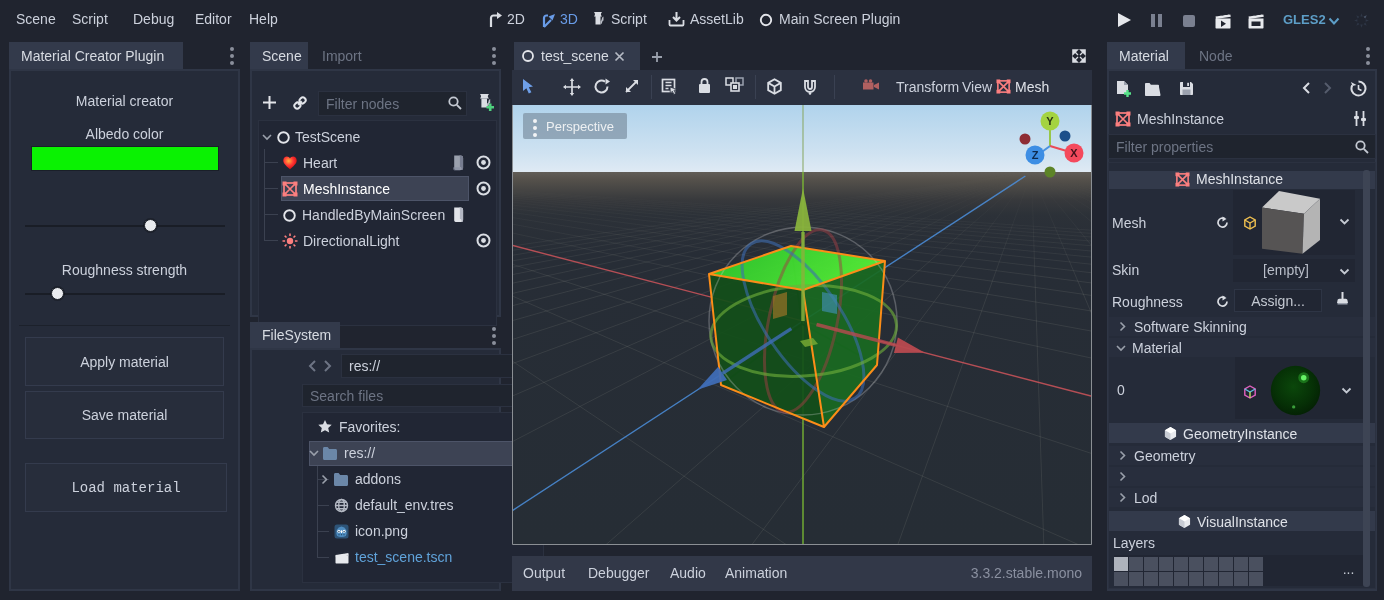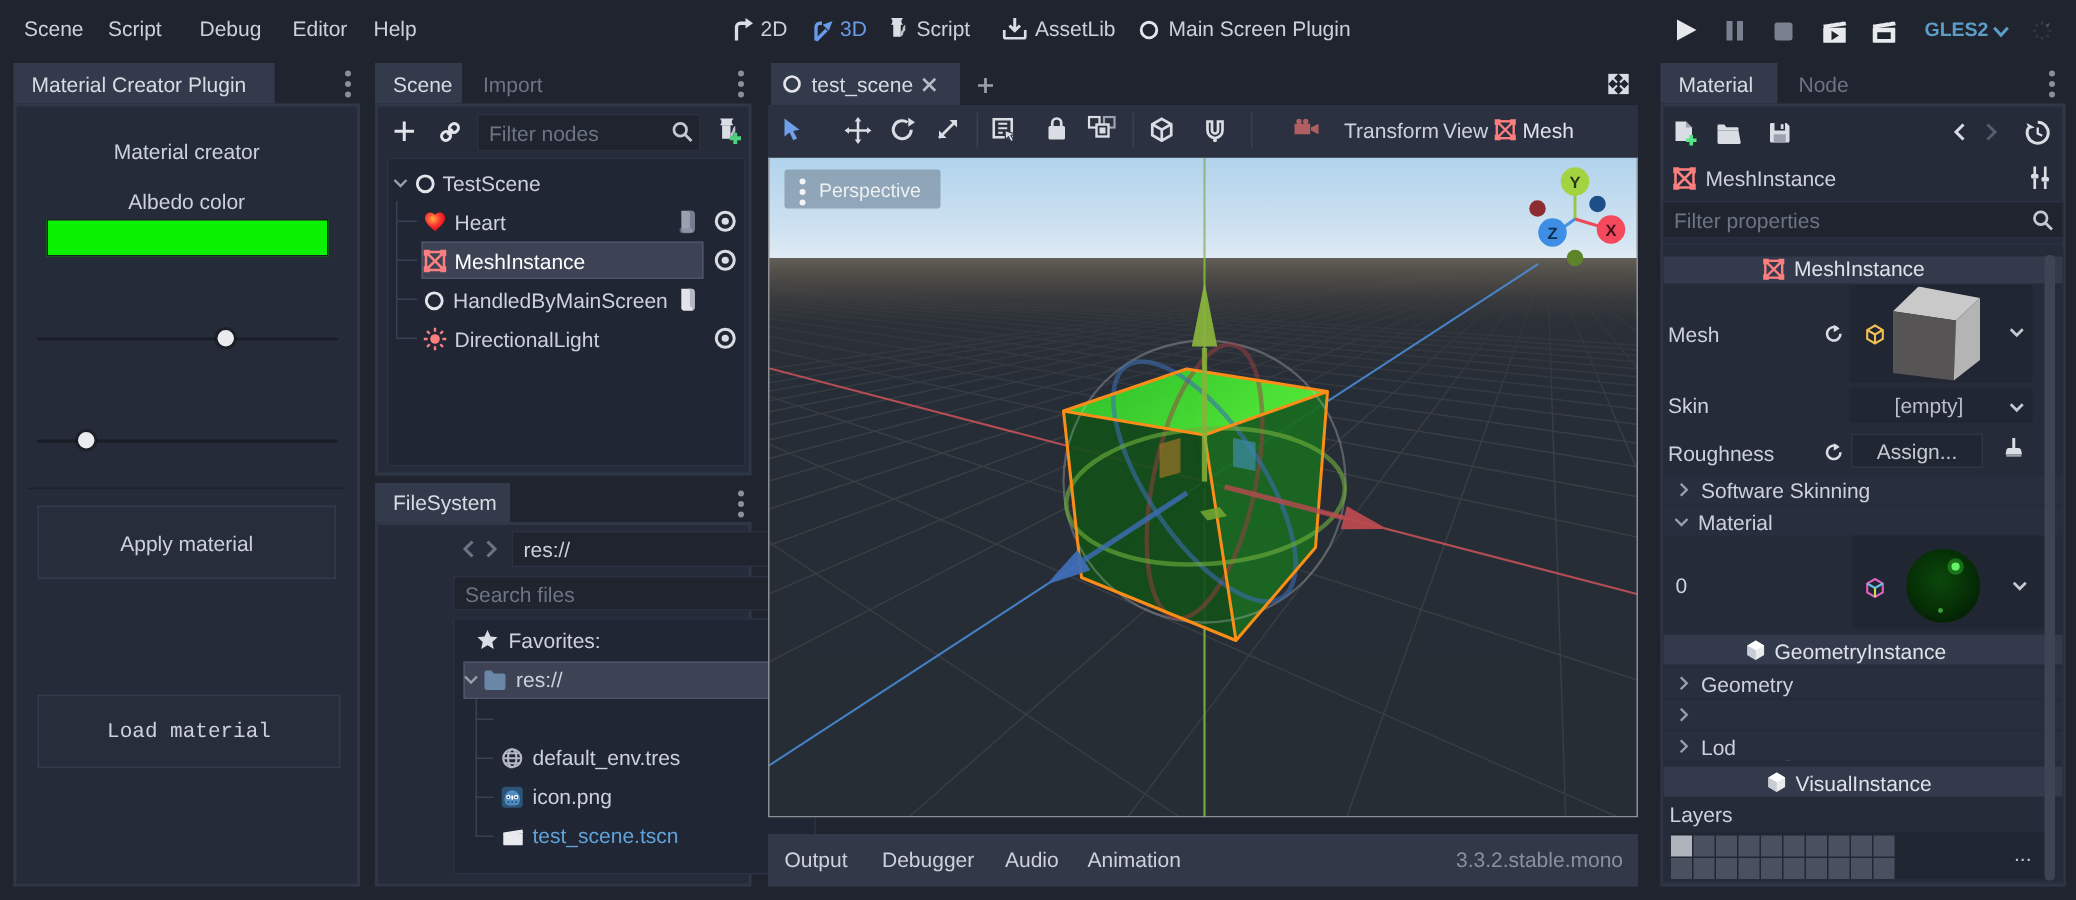--- a/index.html
+++ b/index.html
@@ -107,36 +107,38 @@
     <i></i>
     <i></i>
   </div>
 <div class="panel abs" style="left:9px;top:69px;width:231px;height:522px;"></div>
 <div class="abs" style="left:9px;top:69px;width:231px;height:522px;text-align:center;">
   <div class="abs" style="left:0;top:24px;width:231px;">Material creator</div>
   <div class="abs" style="left:0;top:57px;width:231px;">Albedo color</div>
   <div class="abs" style="left:22px;top:77px;width:188px;height:25px;background:#0af202;border:1px solid #1a1f29;"></div>
   <div class="sliderline" style="left:16px;top:156px;width:200px;"></div>
   <div class="handle" style="left:135px;top:150px;"></div>
+  <div class="abs" style="left:0;top:193px;width:231px;">Roughness strength</div>
   <div class="sliderline" style="left:16px;top:224px;width:200px;"></div>
   <div class="handle" style="left:42px;top:218px;"></div>
   <div class="abs" style="left:10px;top:256px;width:211px;height:1px;background:#1c212b;"></div>
   <div class="btn abs" style="left:16px;top:268px;width:199px;height:49px;">Apply material</div>
+  <div class="btn abs" style="left:16px;top:322px;width:199px;height:48px;">Save material</div>
   <div class="btn abs" style="left:16px;top:394px;width:202px;height:49px;font-family:Liberation Mono, monospace;">Load material</div>
 </div>
 
 <div class="tab abs" style="left:250px;top:42px;width:58px;height:27px;">Scene</div>
 <div class="tab inactive abs" style="left:310px;top:42px;width:56px;height:27px;">Import</div>
 <div class="dots abs" style="left:492px;top:47px;">
     <i></i>
     <i></i>
     <i></i>
   </div>
 <div class="panel abs" style="left:250px;top:69px;width:251px;height:248px;"></div>
-<div class="abs" style="left:250px;top:69px;width:251px;height:224px;padding-left:32px;" id="scenedock">
+<div class="abs" style="left:250px;top:84px;width:251px;height:224px;padding-left:32px;" id="scenedock">
   <svg class="abs" style="left:11px;top:10px;" width="17" height="17" viewBox="0 0 17 17">
       <path d="M8.5 2v13M2 8.5h13" stroke="#e3e5ea" stroke-width="2"></path>
     </svg>
   <svg class="abs" style="left:42px;top:11px;" width="16" height="16" viewBox="0 0 16 16">
       <g transform="rotate(45 8 8)" fill="none" stroke="#e3e5ea" stroke-width="2">
         <rect x="5.2" y="1.2" width="5.6" height="6.2" rx="2.8"></rect>
         <rect x="5.2" y="8.6" width="5.6" height="6.2" rx="2.8"></rect>
         <path d="M8 5.5v5"></path>
       </g>
     </svg>
@@ -277,20 +279,29 @@
     <span style="margin-left:6px;">Favorites:</span>
   </div>
   <div class="row" style="left:5px;top:93px;width:238px;height:24px;">
     <svg style="margin-left:6px;" width="12" height="12" viewBox="0 0 12 12">
         <path d="M2 4l4 4 4-4" stroke="#9aa0ab" stroke-width="1.6" fill="none"></path>
       </svg>
     <svg style="margin-left:2px;" width="16" height="14" viewBox="0 0 16 14">
         <path d="M1 2.5c0-.8.6-1.5 1.4-1.5h3.2l1.6 2h6.4c.8 0 1.4.7 1.4 1.5v8c0 .8-.6 1.5-1.4 1.5H2.4c-.8 0-1.4-.7-1.4-1.5z" fill="#6b87a8"></path>
       </svg>
     <span style="margin-left:6px;">res://</span>
+  </div>
+  <div class="row" style="left:5px;top:119px;width:238px;height:24px;">
+    <svg style="margin-left:17px;" width="11" height="11" viewBox="0 0 11 11">
+        <path d="M3.5 1.5l4 4-4 4" stroke="#9aa0ab" stroke-width="1.6" fill="none"></path>
+      </svg>
+    <svg style="margin-left:3px;" width="16" height="14" viewBox="0 0 16 14">
+        <path d="M1 2.5c0-.8.6-1.5 1.4-1.5h3.2l1.6 2h6.4c.8 0 1.4.7 1.4 1.5v8c0 .8-.6 1.5-1.4 1.5H2.4c-.8 0-1.4-.7-1.4-1.5z" fill="#6b87a8"></path>
+      </svg>
+    <span style="margin-left:6px;">addons</span>
   </div>
   <div class="row" style="left:5px;top:145px;width:238px;height:24px;">
     <svg style="margin-left:32px;" width="15" height="15" viewBox="0 0 15 15">
         <g fill="none" stroke="#b4b9c3" stroke-width="1.4">
           <circle cx="7.5" cy="7.5" r="6"></circle>
           <ellipse cx="7.5" cy="7.5" rx="2.8" ry="6"></ellipse>
           <path d="M1.5 7.5h12M2.4 4.2h10.2M2.4 10.8h10.2"></path>
         </g>
       </svg>
     <span style="margin-left:6px;">default_env.tres</span>

